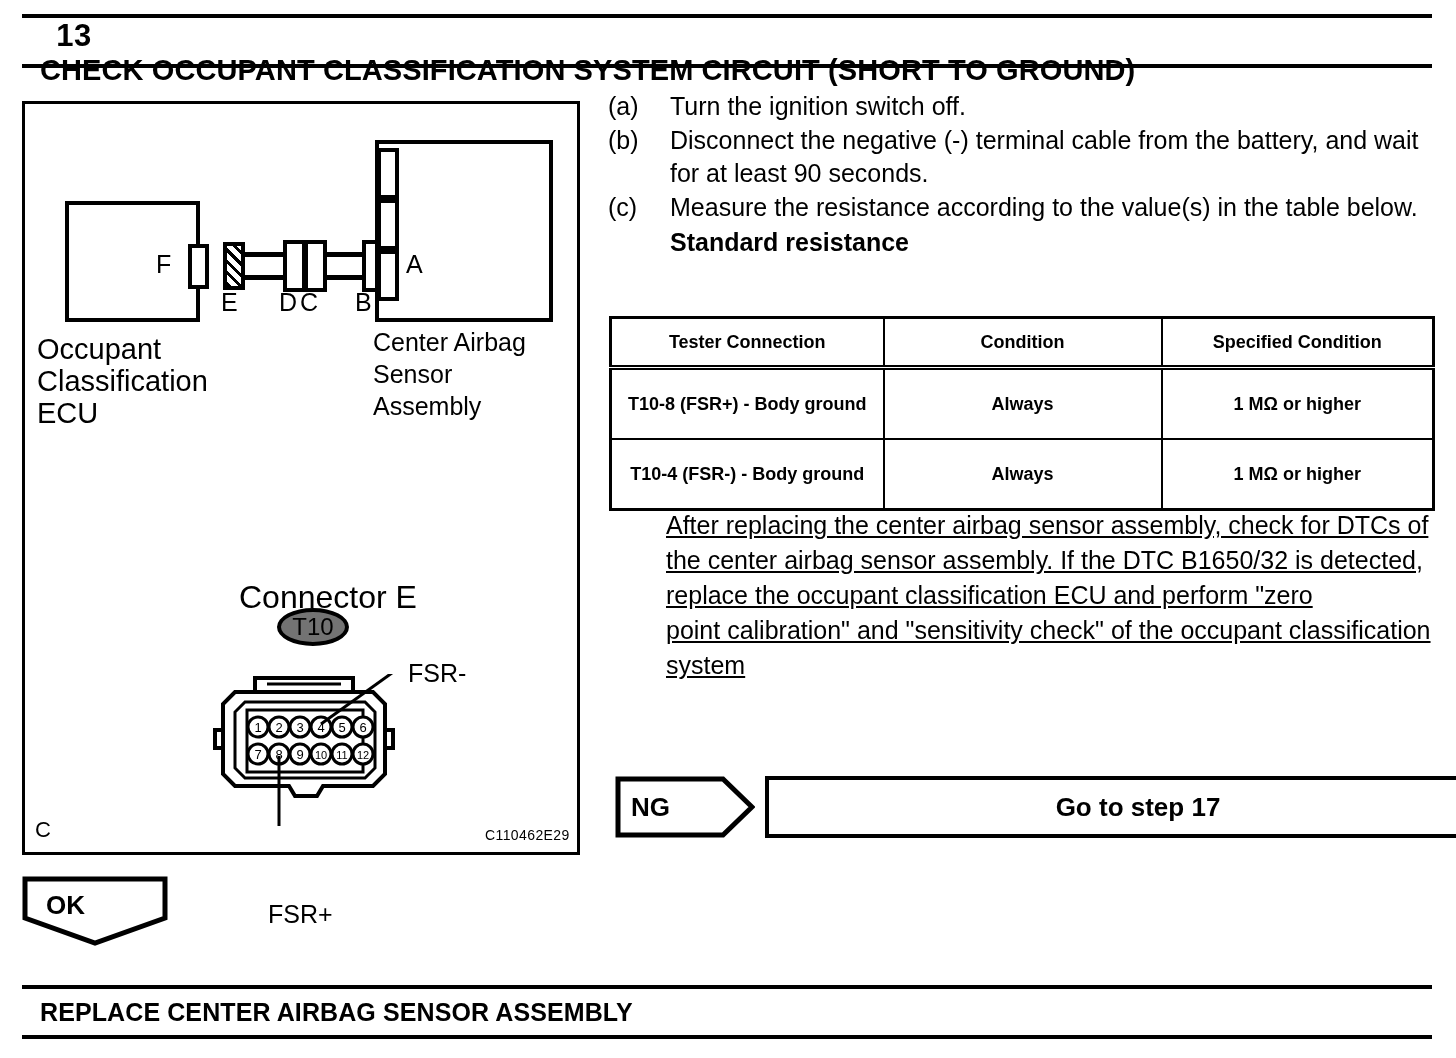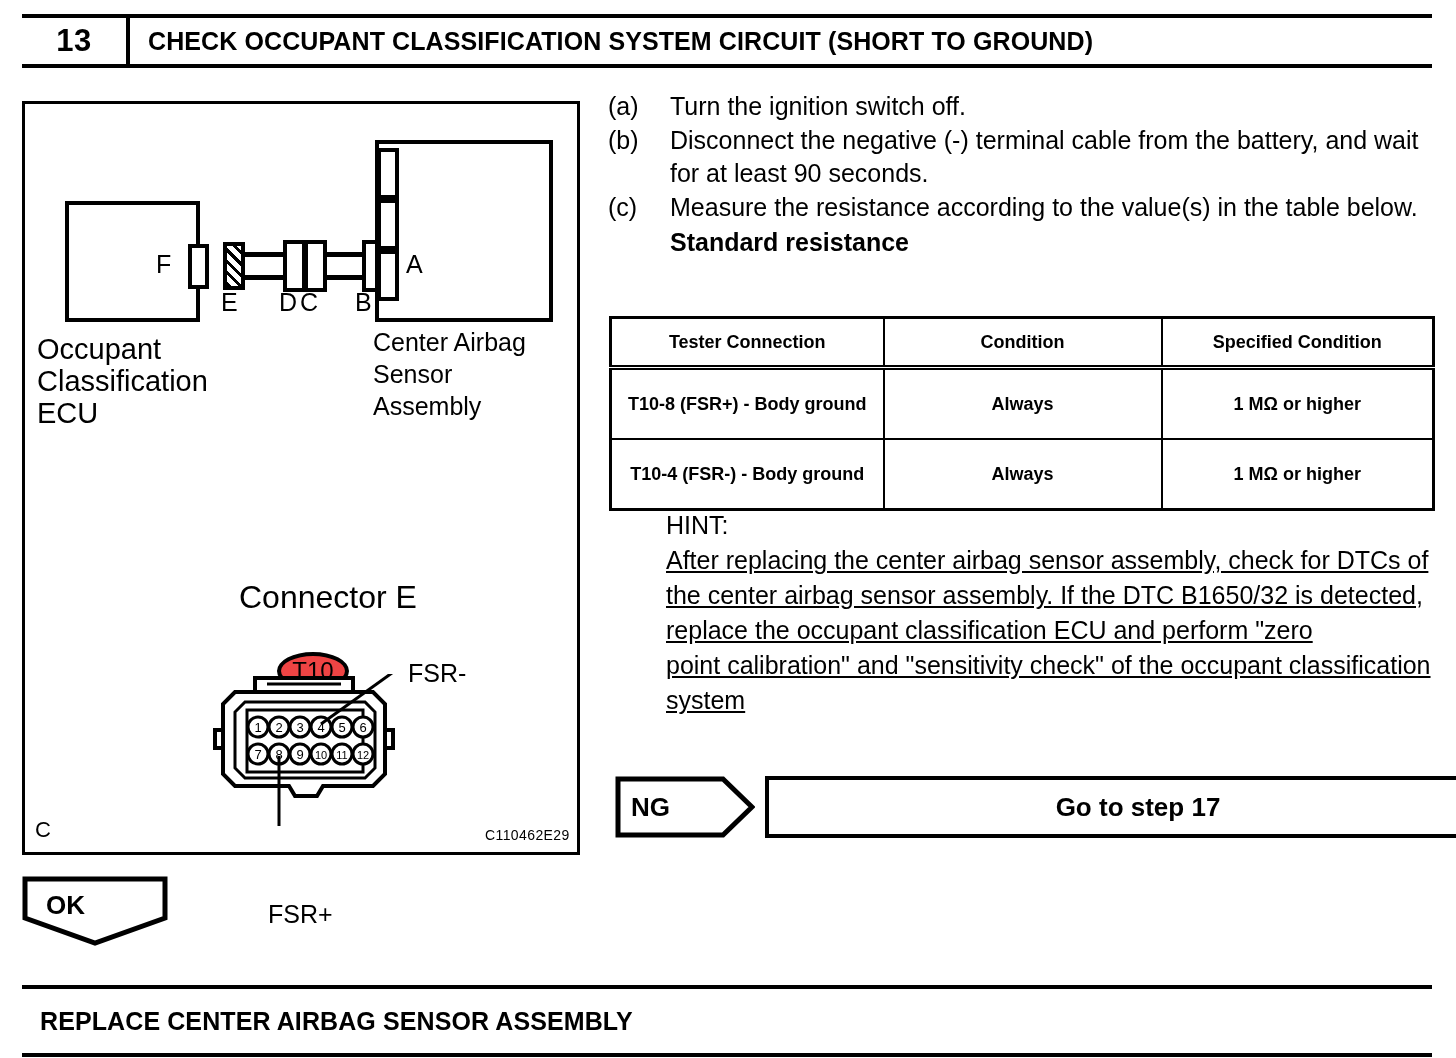--- a/index.html
+++ b/index.html
@@ -21,40 +21,41 @@
     position: absolute;
     left: 22px;
     top: 14px;
     width: 1410px;
     height: 54px;
     border-top: 4px solid #000;
     border-bottom: 4px solid #000;
     box-sizing: border-box;
     display: flex;
     align-items: stretch;
+    flex-direction: column;
   }
   #step-number {
     width: 104px;
     display: flex;
     align-items: center;
     justify-content: center;
     font-size: 31px;
     font-weight: bold;
     letter-spacing: 0.5px;
   }
   #step-divider {
     width: 4px;
     background: #000;
   }
   #step-title {
     flex: 1;
     display: flex;
     align-items: center;
     padding-left: 18px;
-    font-size: 25px;
+    font-size: 29px;
     font-weight: bold;
     letter-spacing: 0.1px;
     white-space: nowrap;
   }
 
   
   #diagram-panel {
     position: absolute;
     left: 22px;
     top: 101px;
@@ -183,22 +184,21 @@
   #t10-oval {
     left: 252px; top: 504px;
     width: 72px; height: 38px;
     border: 4px solid #000;
     border-radius: 50%;
     box-sizing: border-box;
     display: flex;
     align-items: center;
     justify-content: center;
     font-size: 24px;
-    background: #ef4444;
-    margin-top: 44px;
+    background: #737373;
   }
   #connector-svg { left: 170px; top: 570px; }
   #label-fsr-minus { left: 383px; top: 555px; font-size: 25px; }
   #label-fsr-plus  { left: 243px; top: 796px; font-size: 25px; }
 
   #label-c-corner { left: 10px; top: 713px; font-size: 22px; }
   #image-code {
     left: 460px; top: 723px;
     font-size: 14px;
     letter-spacing: 0.4px;
@@ -319,21 +319,21 @@
     font-size: 26px;
     font-weight: bold;
   }
 
   
   #result-bar {
     position: absolute;
     left: 22px;
     top: 985px;
     width: 1410px;
-    height: 72px;
+    height: 54px;
     border-top: 4px solid #000;
     border-bottom: 4px solid #000;
     box-sizing: border-box;
     display: flex;
     align-items: center;
     padding-left: 18px;
     font-size: 25px;
     font-weight: bold;
     letter-spacing: 0.1px;
   }
@@ -482,21 +482,20 @@
     </tr>
     <tr>
       <td>T10-4 (FSR-) - Body ground</td>
       <td>Always</td>
       <td>1 MΩ or higher</td>
     </tr>
   </tbody>
 </table>
 
 <div id="hint-block">
-  <p id="hint-label">HINT:</p>
   <p id="hint-body">After replacing the center airbag sensor assembly, check for DTCs of the center airbag sensor assembly. If the DTC B1650/32 is detected, replace the occupant classification ECU and perform "zero
 point calibration" and "sensitivity check" of the occupant classification system</p>
 </div>
 
 <div id="ng-row">
   <svg id="ng-tag-shape" viewBox="0 0 140 62" xmlns="http://www.w3.org/2000/svg">
     <path d="M3 3 L108 3 L137 31 L108 59 L3 59 Z" fill="#fff" stroke="#000" stroke-width="5"></path>
   </svg>
   <div id="ng-tag">NG</div>
   <div id="ng-target">Go to step 17</div>

